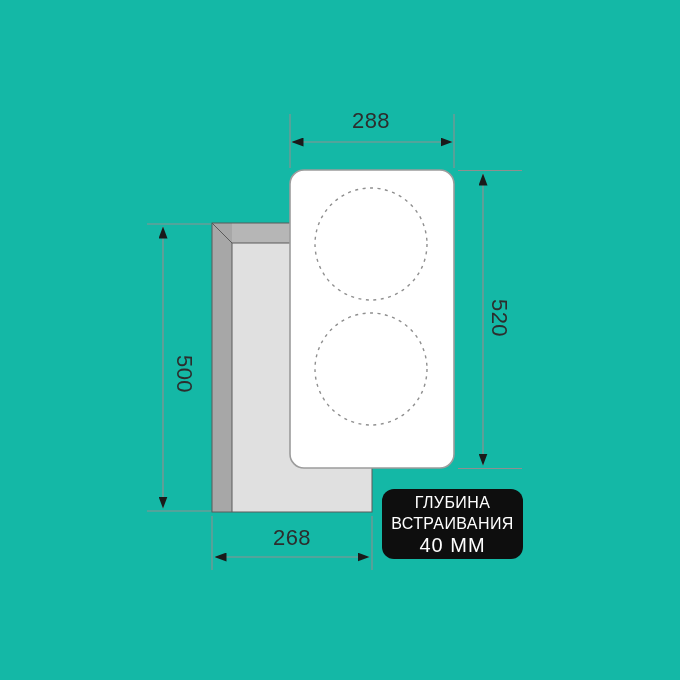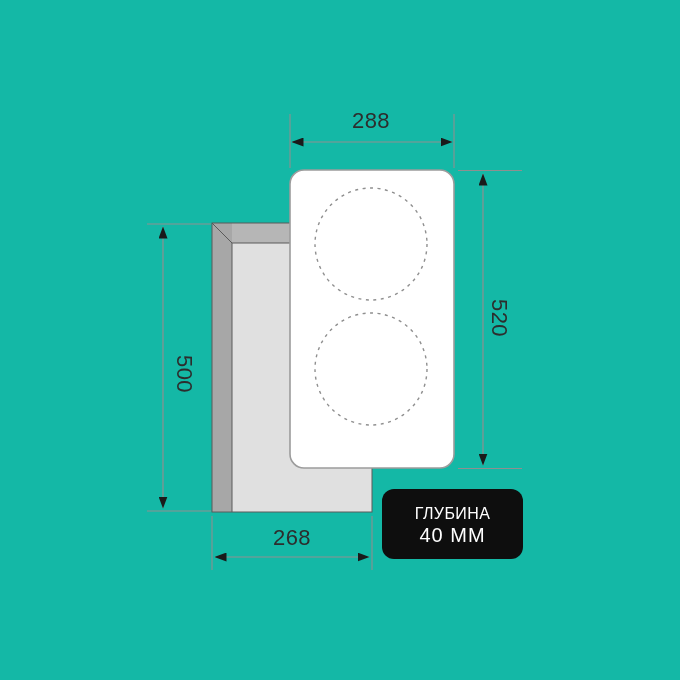--- a/index.html
+++ b/index.html
@@ -112,16 +112,17 @@
   <div class="dim-label" style="left:371px; top:121px;">288</div>
 
   <div class="dim-label vertical" style="left:499px; top:318px;">520</div>
 
   <div class="dim-label vertical" style="left:184px; top:374px;">500</div>
 
   <div class="dim-label" style="left:292px; top:538px;">268</div>
 
   <div class="depth-badge">
     <div class="badge-line">ГЛУБИНА</div>
+    <div class="badge-line">ВСТРАИВАНИЯ</div>
     <div class="badge-line bold">40 ММ</div>
   </div>
 
 </div>
 
 </body></html>

